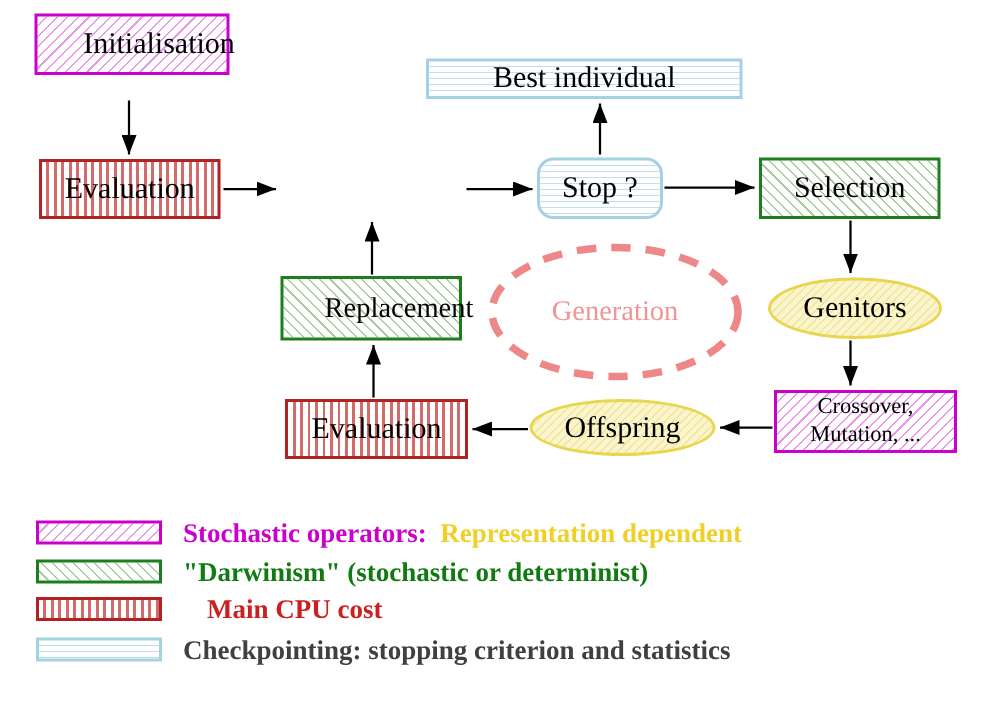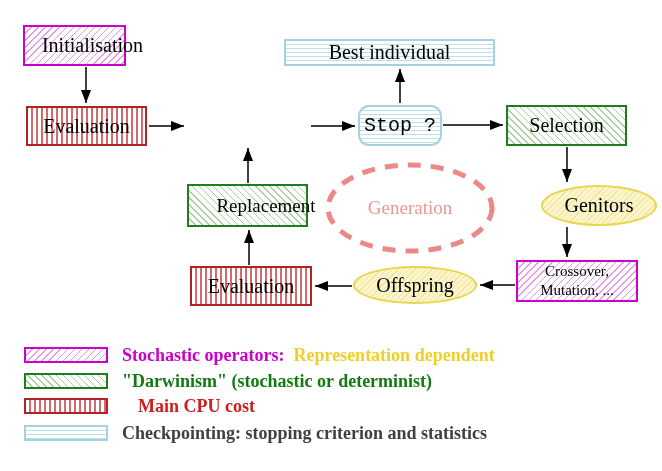--- a/index.html
+++ b/index.html
@@ -68,32 +68,32 @@
     <line x1="400" y1="103" x2="400" y2="69" stroke="#000" stroke-width="1.5" marker-end="url(#ah)"></line>
     <line x1="443" y1="125" x2="503" y2="125" stroke="#000" stroke-width="1.5" marker-end="url(#ah)"></line>
     <line x1="567" y1="147" x2="567" y2="182" stroke="#000" stroke-width="1.5" marker-end="url(#ah)"></line>
     <line x1="567" y1="227" x2="567" y2="257" stroke="#000" stroke-width="1.5" marker-end="url(#ah)"></line>
     <line x1="515" y1="285" x2="480" y2="285" stroke="#000" stroke-width="1.5" marker-end="url(#ah)"></line>
     <line x1="352" y1="286" x2="315" y2="286" stroke="#000" stroke-width="1.5" marker-end="url(#ah)"></line>
     <line x1="249" y1="265" x2="249" y2="230" stroke="#000" stroke-width="1.5" marker-end="url(#ah)"></line>
     <line x1="248" y1="183" x2="248" y2="148" stroke="#000" stroke-width="1.5" marker-end="url(#ah)"></line>
   </svg>
 
-  <div class="node hatch-magenta" style="left:23px; top:25px; width:103px; height:41px;padding-left:36px;">Initialisation</div>
+  <div class="node hatch-magenta" style="left:23px; top:9px; width:130px; height:41px;padding-left:36px;">Initialisation</div>
 
   <div class="node stripe-red" style="left:26px; top:106px; width:121px; height:40px;">Evaluation</div>
 
 
   <div class="node stripe-cyan" style="left:284px; top:39px; width:211px; height:27px;">Best individual</div>
 
-  <div class="node stripe-cyan rounded" style="left:358px; top:105px; width:84px; height:41px;font-family:Liberation Mono, monospace;">Stop ?</div>
+  <div class="node stripe-cyan rounded" style="left:358px; top:105px; width:84px; height:41px;">Stop ?</div>
 
   <div class="node hatch-green" style="left:506px; top:105px; width:121px; height:41px;">Selection</div>
 
-  <div class="node ellipse-yellow" style="left:541px; top:185px; width:116px; height:41px;">Genitors</div>
+  <div class="node ellipse-yellow" style="left:512px; top:185px; width:116px; height:41px;">Genitors</div>
 
   <div class="node hatch-magenta two-line" style="left:516px; top:260px; width:122px; height:42px;">
     <div>
       <div>Crossover,</div>
       <div>Mutation, ...</div>
     </div>
   </div>
 
   <div class="node ellipse-yellow" style="left:353px; top:266px; width:124px; height:38px;">Offspring</div>
 

